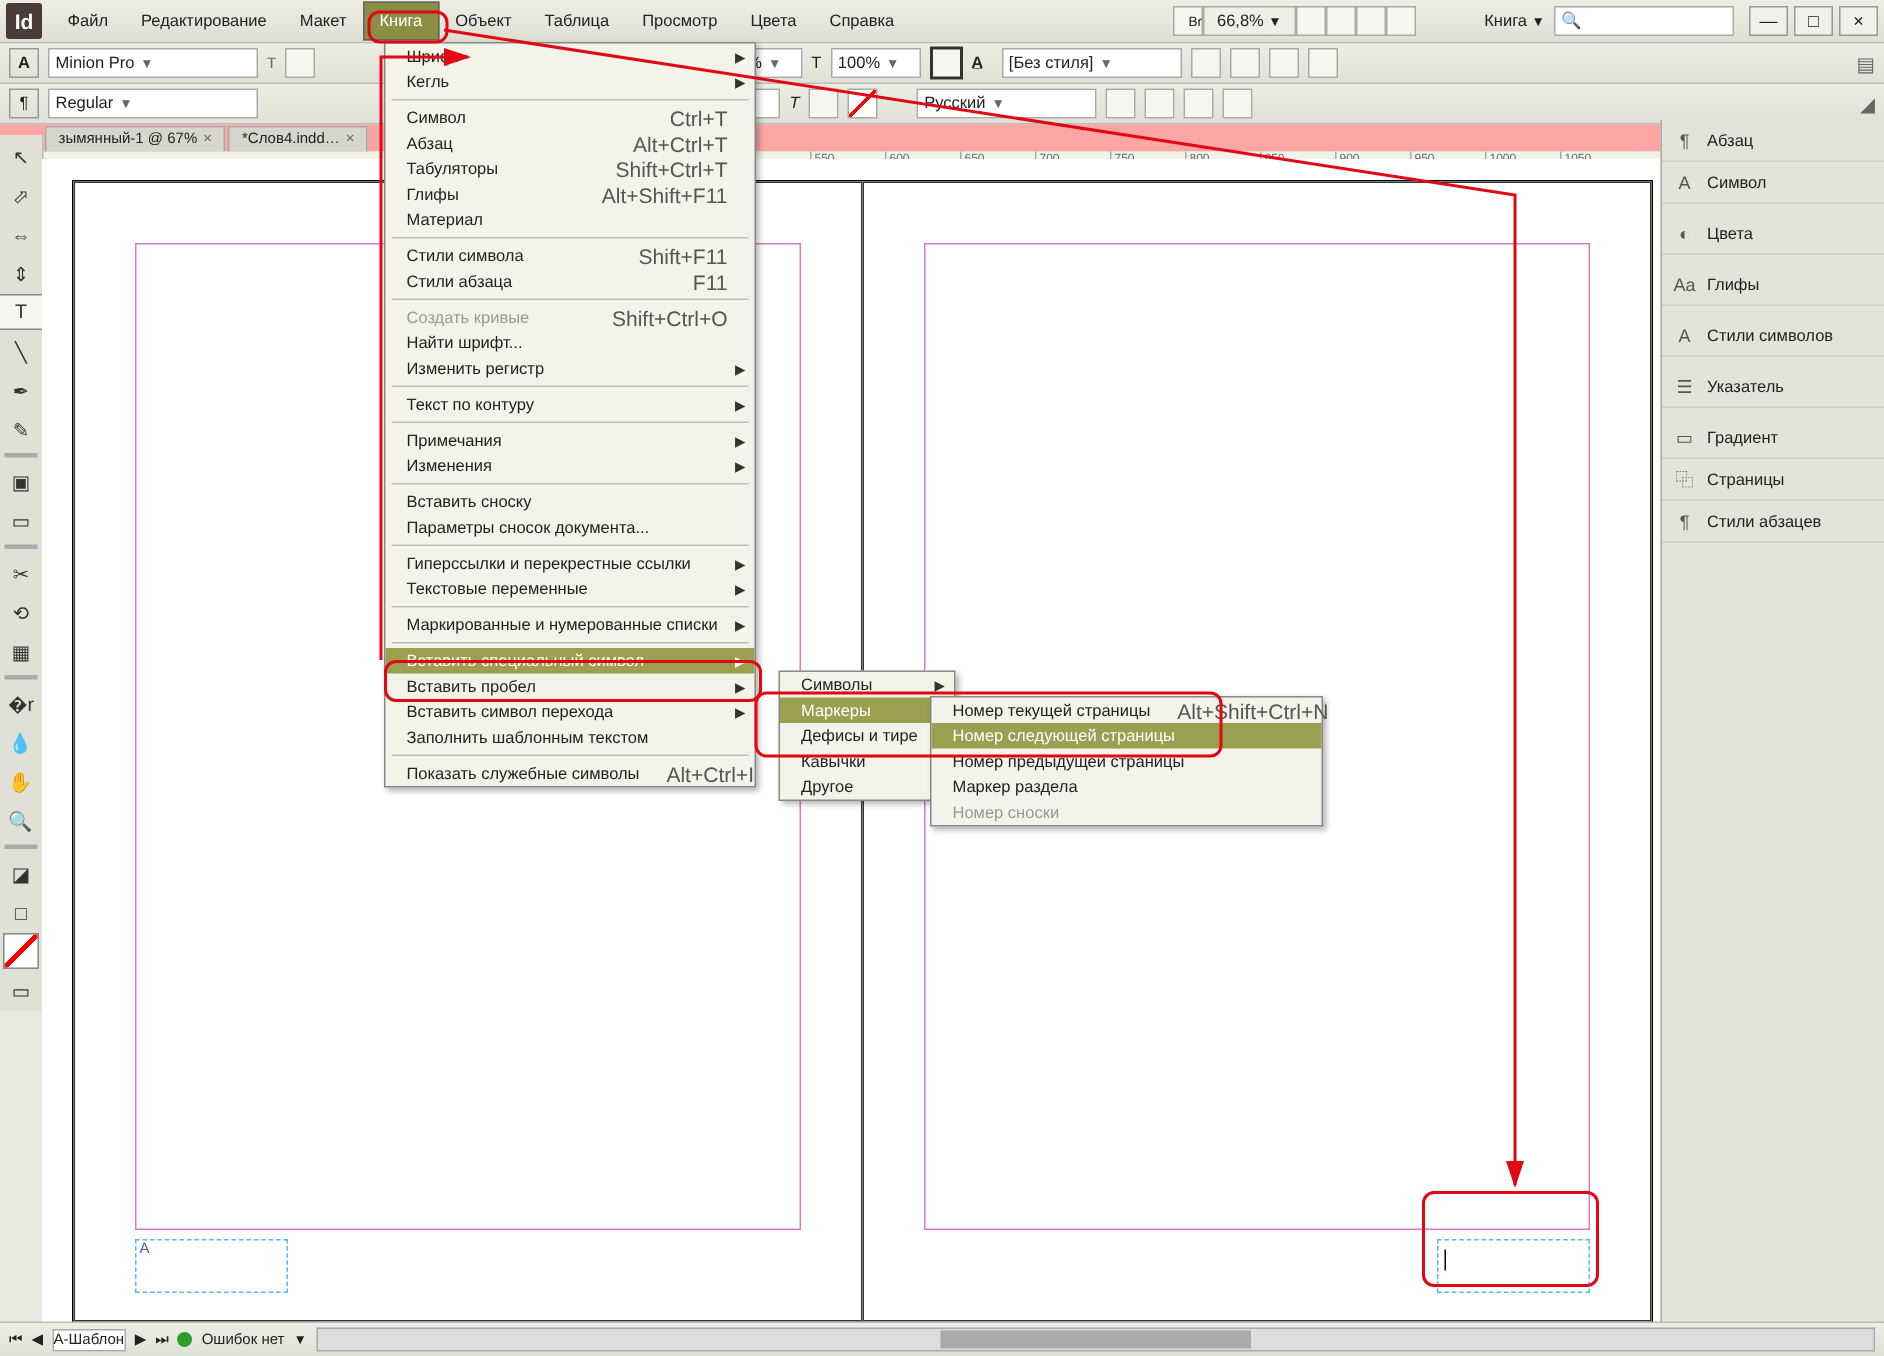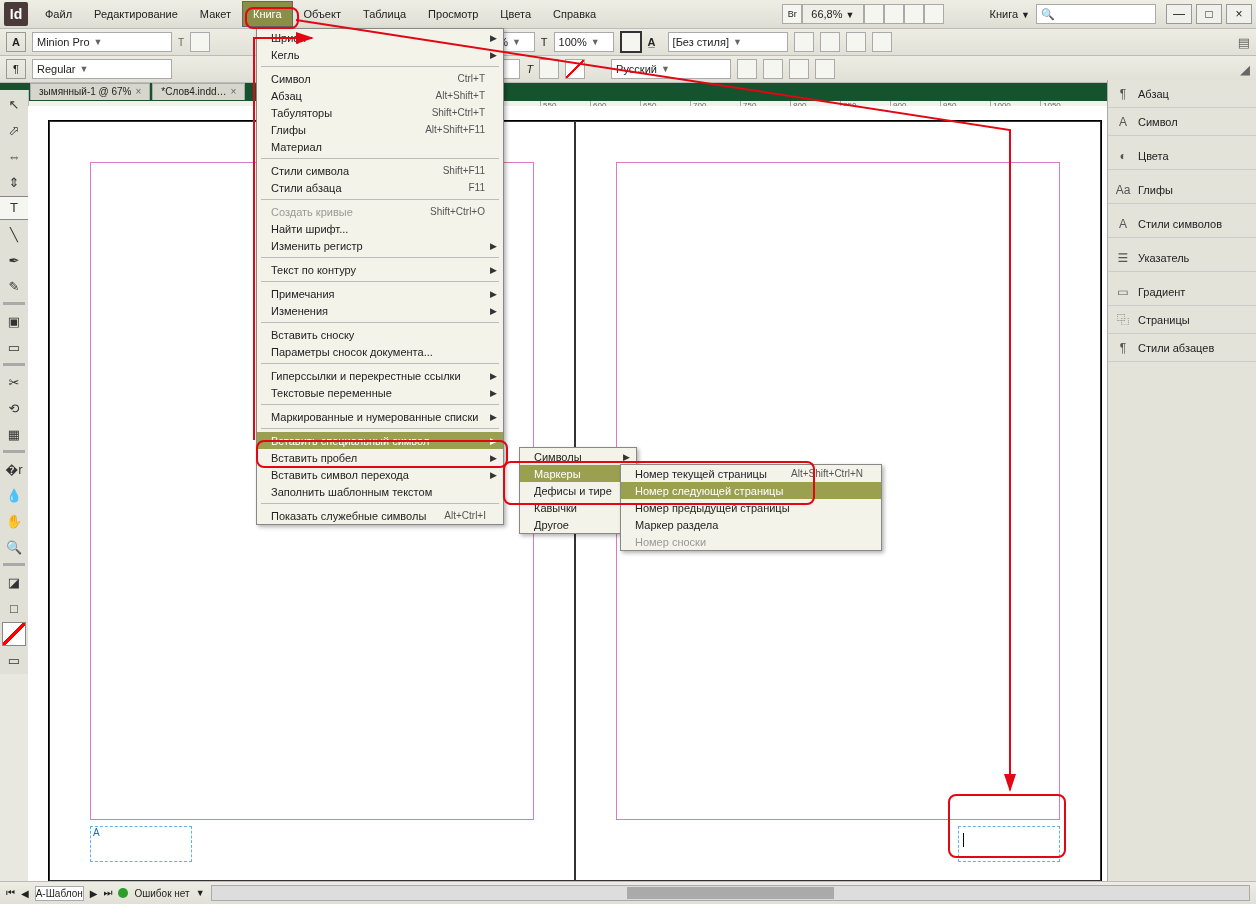--- a/index.html
+++ b/index.html
@@ -10,21 +10,21 @@
 .menubar .spacer{flex:1}
 .winbtns{display:flex;gap:4px}
 .winbtn{width:24px;height:18px;border:1px solid #999;background:#f0f0ec;display:flex;align-items:center;justify-content:center;font-size:12px}
 .zoomdisp{border:1px solid #aaa;height:18px;line-height:18px;padding:0 8px;background:#efefe8;font-size:11px}
 .book{padding:0 6px}
 .ctlrow{height:26px;background:linear-gradient(#EDEDE4,#E0E0D6);border-bottom:1px solid #bbb;display:flex;align-items:center;gap:6px;padding:0 6px}
 .sel{border:1px solid #aaa;height:18px;line-height:18px;padding:0 4px;background:#fff;font-size:11px;display:inline-flex;align-items:center}
 .sel .dd{margin-left:4px;color:#666;font-size:9px}
 .lbl-A{width:18px;height:18px;border:1px solid #999;text-align:center;line-height:18px;font-weight:bold}
 .ibox{width:18px;height:18px;border:1px solid #aaa;background:#f6f6f0}
-.tabbar{height:18px;background:#14532d;display:flex;align-items:flex-start;padding-left:30px}
+.tabbar{height:18px;background:#fca5a5;display:flex;align-items:center;padding-left:30px}
 .tab{background:#d6d6cc;height:16px;line-height:16px;padding:0 8px;margin-right:2px;font-size:10px;border:1px solid #aaa;border-bottom:none;display:flex;align-items:center;gap:4px}
 .tab .x{color:#666;font-size:10px}
 .ruler{height:16px;background:#f2f2ea;border-bottom:1px solid #bbb;font-size:8px;color:#666}
 .ruler .ticks{position:relative;height:100%}
 .ruler .tick{position:absolute;top:0;height:100%;border-left:1px solid #aaa;padding-left:2px;line-height:10px}
 .toolbar-left{position:absolute;left:0;top:90px;width:28px;background:#E0E0D6;border-right:1px solid #bbb;padding:2px 0;display:flex;flex-direction:column;align-items:center;gap:2px}
 .tool{width:22px;height:22px;border:1px solid transparent;display:flex;align-items:center;justify-content:center;font-size:13px;color:#333}
 .tool.sel{border:1px solid #888;background:#f6f6f0}
 .tool.sep{height:1px;background:#aaa;width:20px;margin:2px 0}
 .canvas{position:absolute;left:28px;top:106px;right:148px;bottom:22px;background:#fff;overflow:hidden}
@@ -39,21 +39,21 @@
 .side-panel .ic{width:14px;height:14px;display:inline-flex;align-items:center;justify-content:center;font-size:12px;color:#555}
 .statusbar{position:absolute;left:0;right:0;bottom:0;height:22px;background:linear-gradient(#EDEDE4,#E0E0D6);border-top:1px solid #bbb;display:flex;align-items:center;gap:6px;padding:0 6px;font-size:10px}
 .statusbar .sb-sel{border:1px solid #aaa;padding:1px 0;background:#fff}
 .green-dot{width:10px;height:10px;border-radius:50%;background:#2a9d2a}
 .scrollbar-h{flex:1;height:14px;background:#ddd;border:1px solid #aaa;position:relative}
 .scrollbar-h .thumb{position:absolute;left:40%;width:20%;top:1px;bottom:1px;background:#aaa}
 
 .menu{position:absolute;background:#F3F3EA;border:1px solid #888;box-shadow:2px 2px 4px rgba(0,0,0,0.3);font-size:11px;z-index:10}
 .menu .item{display:flex;align-items:center;height:17px;padding:0 18px 0 14px;white-space:nowrap;position:relative}
 .menu .item.dis{color:#999}
-.menu .item .sc{margin-left:auto;padding-left:18px;color:#555;font-size:10px}
+.menu .item .sc{margin-left:auto;padding-left:18px;color:#555;font-size:14px}
 .menu .item .arr{position:absolute;right:6px;font-size:9px;color:#333}
 .menu .sep{height:1px;background:#bbb;margin:3px 4px}
 .menu .item.hi{background:#9aa04f;color:#fff}
 .menu .item.hi .sc,.menu .item.hi .arr{color:#fff}
 
 .ann{position:absolute;border:2px solid #E30613;border-radius:8px;pointer-events:none;z-index:20}
 svg.arrow{position:absolute;z-index:21;pointer-events:none;overflow:visible}
 </style>
 </head>
 <body>
@@ -65,21 +65,21 @@
       <div class="mi">Редактирование</div>
       <div class="mi">Макет</div>
       <div class="mi active">Книга</div>
       <div class="mi">Объект</div>
       <div class="mi">Таблица</div>
       <div class="mi">Просмотр</div>
       <div class="mi">Цвета</div>
       <div class="mi">Справка</div>
     </div>
   <div class="spacer"></div>
-  <div class="ibox" style="text-align:center;line-height:18px;font-size:9px">Br</div>
+  <div class="ibox" style="text-align:right;line-height:18px;font-size:9px">Br</div>
   <div class="zoomdisp"><span>66,8%</span> <span style="font-size:9px">▼</span></div>
   <div class="ibox"></div>
   <div class="ibox"></div>
   <div class="ibox"></div>
   <div class="ibox"></div>
   <div style="width:40px"></div>
   <div class="book"><span>Книга</span> <span style="font-size:9px">▼</span></div>
   <div class="sel" style="width:110px">
       <span style="color:#888">🔍</span>
     </div>
@@ -281,21 +281,21 @@
       <span>Кегль</span>
       <span class="arr">▶</span>
     </div>
     <div class="sep"></div>
     <div class="item">
       <span>Символ</span>
       <span class="sc">Ctrl+T</span>
     </div>
     <div class="item">
       <span>Абзац</span>
-      <span class="sc">Alt+Shift+T</span>
+      <span class="sc">Alt+Ctrl+T</span>
     </div>
     <div class="item">
       <span>Табуляторы</span>
       <span class="sc">Shift+Ctrl+T</span>
     </div>
     <div class="item">
       <span>Глифы</span>
       <span class="sc">Alt+Shift+F11</span>
     </div>
     <div class="item">

